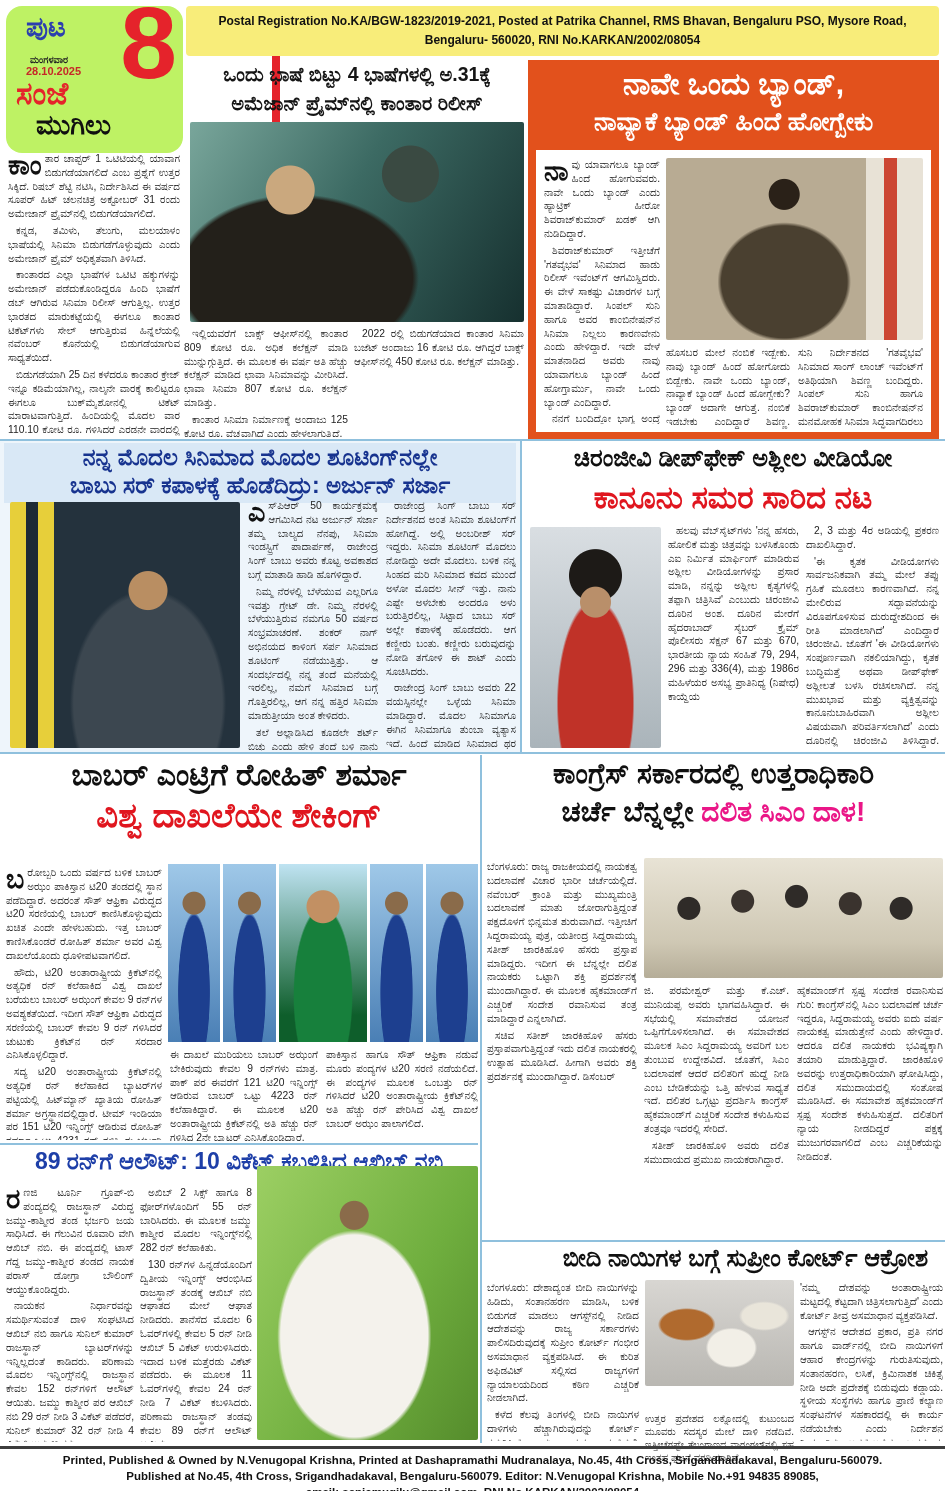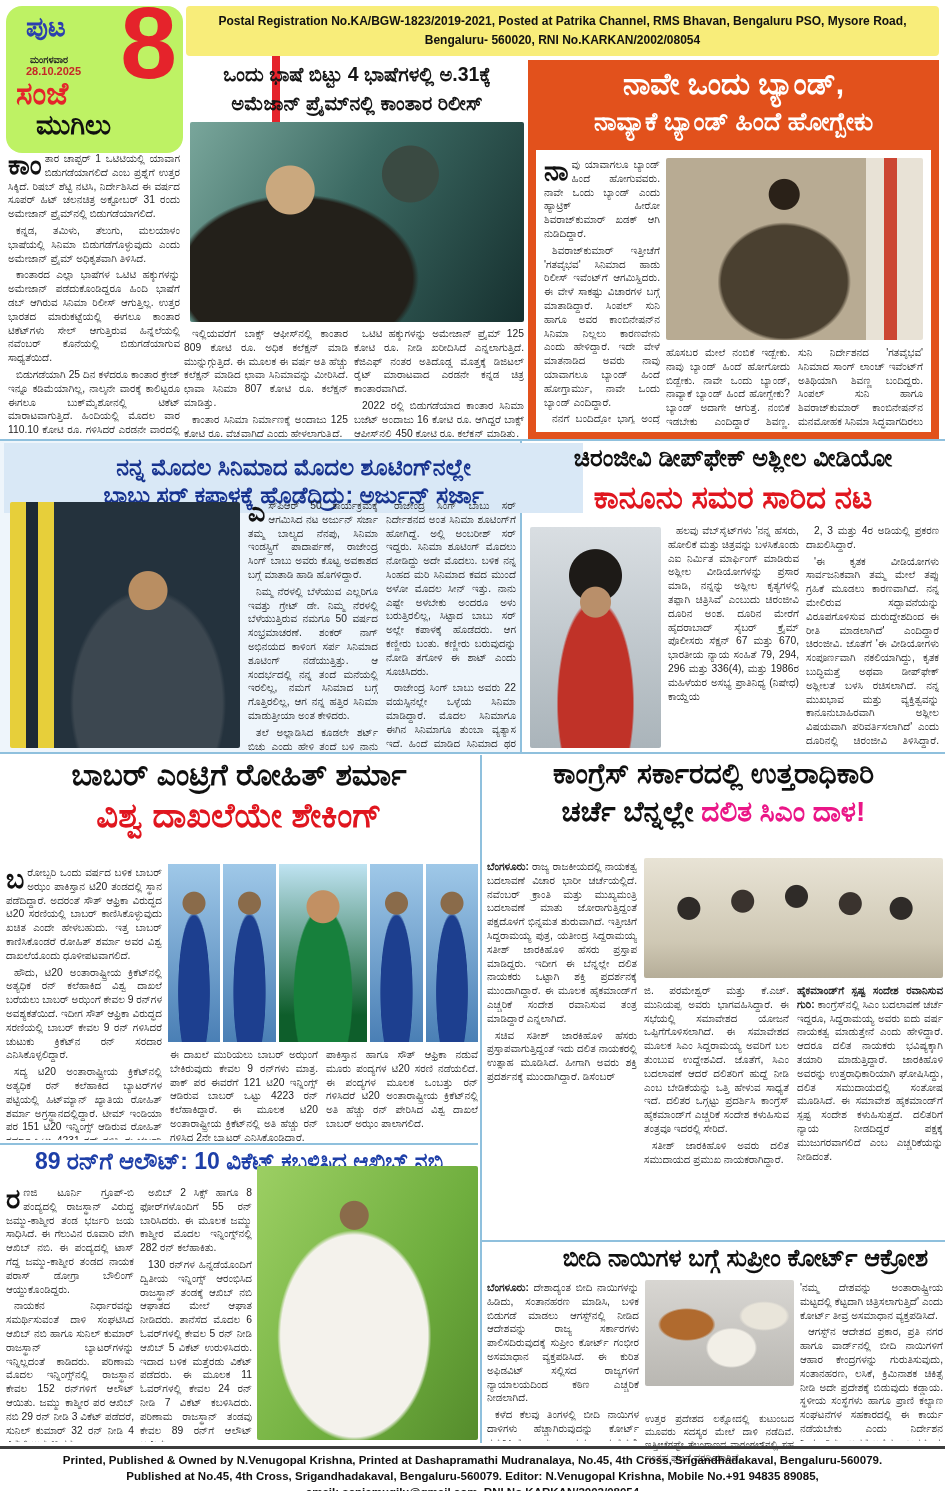--- a/index.html
+++ b/index.html
@@ -17,31 +17,31 @@
   .red-bracket{left:252px;top:12px;width:20px;height:136px;border-right:8px solid #e5232b;
                border-top-right-radius:22px;border-bottom-right-radius:22px;}
   .postal{left:186px;top:6px;width:753px;height:50px;background:#f8ed7a;border-radius:4px;
           display:flex;flex-direction:column;justify-content:center;text-align:center;
           font-weight:bold;font-size:12px;color:#111;line-height:1.55;}
   
   .col{font-size:10.3px;line-height:1.34;text-align:justify;color:#222;overflow:hidden;}
   .col p{margin:0 0 3px 0;text-indent:8px;}
   .col p.first{text-indent:0;}
   .dropcap{float:left;font-size:27px;line-height:.95;font-weight:bold;color:#111;padding:1px 3px 0 0;}
-  .lead{font-weight:bold;}
+  .lead{font-weight:normal;}
   .caption{font-size:10px;line-height:1.3;text-align:justify;margin-top:22px;}
   
   .hl{text-align:center;font-weight:800;line-height:1.2;}
   .k-headline{left:188px;top:60px;width:338px;font-size:19.5px;color:#151515;line-height:1.5;}
   .orange-box{left:528px;top:60px;width:411px;height:380px;background:#e2511c;}
   .o-h1{left:528px;top:66px;width:411px;font-size:30px;color:#fff;}
   .o-h2{left:528px;top:106px;width:411px;font-size:25px;color:#fff;}
   .o-panel{left:536px;top:150px;width:395px;height:282px;background:#fff;}
   .a-bg{left:0;top:441px;width:520px;height:311px;background:#eef5fb;}
-  .a-headline{left:4px;top:443px;width:579px;background:#d9e8f6;color:#17338f;font-size:23px;padding:11px 0 4px;}
+  .a-headline{left:4px;top:443px;width:512px;background:#d9e8f6;color:#17338f;font-size:23px;padding:1px 0 4px;}
   .c-h1{left:524px;top:444px;width:418px;font-size:24px;color:#101010;}
   .c-h2{left:524px;top:479px;width:418px;font-size:31px;color:#e0161f;}
   .b-h1{left:0;top:757px;width:478px;font-size:30px;color:#101010;}
   .b-h2{left:0;top:795px;width:478px;font-size:34px;color:#e0161f;}
   .g-h1{left:482px;top:757px;width:463px;font-size:28px;color:#101010;}
   .g-h2{left:482px;top:795px;width:463px;font-size:28px;color:#101010;}
   .g-h2 .accent{color:#ea1687;}
   .q-headline{left:0;top:1148px;width:478px;font-size:23px;color:#1e3fa8;}
   .d-headline{left:482px;top:1244px;width:463px;font-size:24px;color:#101010;margin-left:32px;}
   
@@ -127,21 +127,20 @@
   <p class="first"><span class="dropcap">ಕಾಂ</span><span>ತಾರ ಚಾಪ್ಟರ್ 1 ಒಟಿಟಿಯಲ್ಲಿ ಯಾವಾಗ ಬಿಡುಗಡೆಯಾಗಲಿದೆ ಎಂಬ ಪ್ರಶ್ನೆಗೆ ಉತ್ತರ ಸಿಕ್ಕಿದೆ. ರಿಷಬ್ ಶೆಟ್ಟಿ ನಟಿಸಿ, ನಿರ್ದೇಶಿಸಿದ ಈ ವರ್ಷದ ಸೂಪರ್ ಹಿಟ್ ಚಲನಚಿತ್ರ ಅಕ್ಟೋಬರ್ 31 ರಂದು ಅಮೇಜಾನ್ ಪ್ರೈಮ್‌ನಲ್ಲಿ ಬಿಡುಗಡೆಯಾಗಲಿದೆ.</span></p>
   <p>ಕನ್ನಡ, ತಮಿಳು, ತೆಲುಗು, ಮಲಯಾಳಂ ಭಾಷೆಯಲ್ಲಿ ಸಿನಿಮಾ ಬಿಡುಗಡೆಗೊಳ್ಳುವುದು ಎಂದು ಅಮೇಜಾನ್ ಪ್ರೈಮ್ ಅಧಿಕೃತವಾಗಿ ತಿಳಿಸಿದೆ.</p>
   <p>ಕಾಂತಾರದ ಎಲ್ಲಾ ಭಾಷೆಗಳ ಒಟಿಟಿ ಹಕ್ಕುಗಳನ್ನು ಅಮೇಜಾನ್ ಪಡೆದುಕೊಂಡಿದ್ದರೂ ಹಿಂದಿ ಭಾಷೆಗೆ ಡಬ್ ಆಗಿರುವ ಸಿನಿಮಾ ರಿಲೀಸ್ ಆಗುತ್ತಿಲ್ಲ. ಉತ್ತರ ಭಾರತದ ಮಾರುಕಟ್ಟೆಯಲ್ಲಿ ಈಗಲೂ ಕಾಂತಾರ ಟಿಕೆಟ್‌ಗಳು ಸೇಲ್ ಆಗುತ್ತಿರುವ ಹಿನ್ನೆಲೆಯಲ್ಲಿ ನವೆಂಬರ್ ಕೊನೆಯಲ್ಲಿ ಬಿಡುಗಡೆಯಾಗುವ ಸಾಧ್ಯತೆಯಿದೆ.</p>
   <p>ಬಿಡುಗಡೆಯಾಗಿ 25 ದಿನ ಕಳೆದರೂ ಕಾಂತಾರ ಕ್ರೇಜ್ ಇನ್ನೂ ಕಡಿಮೆಯಾಗಿಲ್ಲ, ನಾಲ್ಕನೇ ವಾರಕ್ಕೆ ಕಾಲಿಟ್ಟರೂ ಈಗಲೂ ಬುಕ್‌ಮೈಶೋನಲ್ಲಿ ಟಿಕೆಟ್ ಮಾರಾಟವಾಗುತ್ತಿದೆ. ಹಿಂದಿಯಲ್ಲಿ ಮೊದಲ ವಾರ 110.10 ಕೋಟಿ ರೂ. ಗಳಿಸಿದರೆ ಎರಡನೇ ವಾರದಲ್ಲಿ 54.57 ಕೋಟಿ ರೂ., ಮೂರನೇ ವಾರದಲ್ಲಿ 28.95 ಕೋಟಿ ರೂ., ನಾಲ್ಕನೇ ವಾರದಲ್ಲಿ 11.94 ಕೋಟಿ ರೂ. ಗಳಿಸುವ ಮೂಲಕ ಒಟ್ಟು 205.56 ಕೋಟಿ ರೂ. ಗಳಿಸಿದೆ.</p>
 </div>
 <div class="abs col" style="left:184px;top:327px;width:164px;height:110px;">
   <p>ಇಲ್ಲಿಯವರೆಗೆ ಬಾಕ್ಸ್ ಆಫೀಸ್‌ನಲ್ಲಿ ಕಾಂತಾರ 809 ಕೋಟಿ ರೂ. ಅಧಿಕ ಕಲೆಕ್ಷನ್ ಮಾಡಿ ಮುನ್ನುಗ್ಗುತ್ತಿದೆ. ಈ ಮೂಲಕ ಈ ವರ್ಷ ಅತಿ ಹೆಚ್ಚು ಕಲೆಕ್ಷನ್ ಮಾಡಿದ ಛಾವಾ ಸಿನಿಮಾವನ್ನು ಮೀರಿಸಿದೆ. ಛಾವಾ ಸಿನಿಮಾ 807 ಕೋಟಿ ರೂ. ಕಲೆಕ್ಷನ್ ಮಾಡಿತ್ತು.</p>
   <p>ಕಾಂತಾರ ಸಿನಿಮಾ ನಿರ್ಮಾಣಕ್ಕೆ ಅಂದಾಜು 125 ಕೋಟಿ ರೂ. ವೆಚ್ಚವಾಗಿದೆ ಎಂದು ಹೇಳಲಾಗುತ್ತಿದೆ.</p>
 </div>
 <div class="abs col" style="left:354px;top:327px;width:170px;height:110px;">
-  <p>ಒಟಿಟಿ ಹಕ್ಕುಗಳನ್ನು ಅಮೇಜಾನ್ ಪ್ರೈಮ್ 125 ಕೋಟಿ ರೂ. ನೀಡಿ ಖರೀದಿಸಿದೆ ಎನ್ನಲಾಗುತ್ತಿದೆ. ಕೆಜಿಎಫ್ ನಂತರ ಅತಿದೊಡ್ಡ ಮೊತ್ತಕ್ಕೆ ಡಿಜಿಟಲ್ ರೈಟ್ ಮಾರಾಟವಾದ ಎರಡನೇ ಕನ್ನಡ ಚಿತ್ರ ಕಾಂತಾರವಾಗಿದೆ.</p>
   <p>2022 ರಲ್ಲಿ ಬಿಡುಗಡೆಯಾದ ಕಾಂತಾರ ಸಿನಿಮಾ ಬಜೆಟ್ ಅಂದಾಜು 16 ಕೋಟಿ ರೂ. ಆಗಿದ್ದರೆ ಬಾಕ್ಸ್ ಆಫೀಸ್‌ನಲ್ಲಿ 450 ಕೋಟಿ ರೂ. ಕಲೆಕ್ಷನ್ ಮಾಡಿತ್ತು.</p>
 </div>
 
 <div class="abs orange-box"></div>
 <div class="abs hl o-h1">ನಾವೇ ಒಂದು ಬ್ಯಾಂಡ್,</div>
 <div class="abs hl o-h2">ನಾವ್ಯಾಕೆ ಬ್ಯಾಂಡ್ ಹಿಂದೆ ಹೋಗ್ಬೇಕು</div>
 <div class="abs o-panel"></div>
 <div class="abs col" style="left:544px;top:158px;width:116px;height:266px;">
   <p class="first"><span class="dropcap">ನಾ</span><span>ವು ಯಾವಾಗಲೂ ಬ್ಯಾಂಡ್ ಹಿಂದೆ ಹೋಗುವವರು. ನಾವೇ ಒಂದು ಬ್ಯಾಂಡ್ ಎಂದು ಹ್ಯಾಟ್ರಿಕ್ ಹೀರೋ ಶಿವರಾಜ್‌ಕುಮಾರ್ ಖಡಕ್ ಆಗಿ ನುಡಿದಿದ್ದಾರೆ.</span></p>
   <p>ಶಿವರಾಜ್‌ಕುಮಾರ್ ಇತ್ತೀಚೆಗೆ 'ಗತವೈಭವ' ಸಿನಿಮಾದ ಹಾಡು ರಿಲೀಸ್ ಇವೆಂಟ್‌ಗೆ ಆಗಮಿಸ್ದಿದರು. ಈ ವೇಳೆ ಸಾಕಷ್ಟು ವಿಚಾರಗಳ ಬಗ್ಗೆ ಮಾತಾಡಿದ್ದಾರೆ. ಸಿಂಪಲ್ ಸುನಿ ಹಾಗೂ ಅವರ ಕಾಂಬಿನೇಷನ್‌ನ ಸಿನಿಮಾ ನಿಲ್ಲಲು ಕಾರಣವೇನು ಎಂದು ಹೇಳಿದ್ದಾರೆ. ಇದೇ ವೇಳೆ ಮಾತನಾಡಿದ ಅವರು ನಾವು ಯಾವಾಗಲೂ ಬ್ಯಾಂಡ್ ಹಿಂದೆ ಹೋಗ್ತಾರ್ಮು, ನಾವೇ ಒಂದು ಬ್ಯಾಂಡ್ ಎಂದಿದ್ದಾರೆ.</p>

